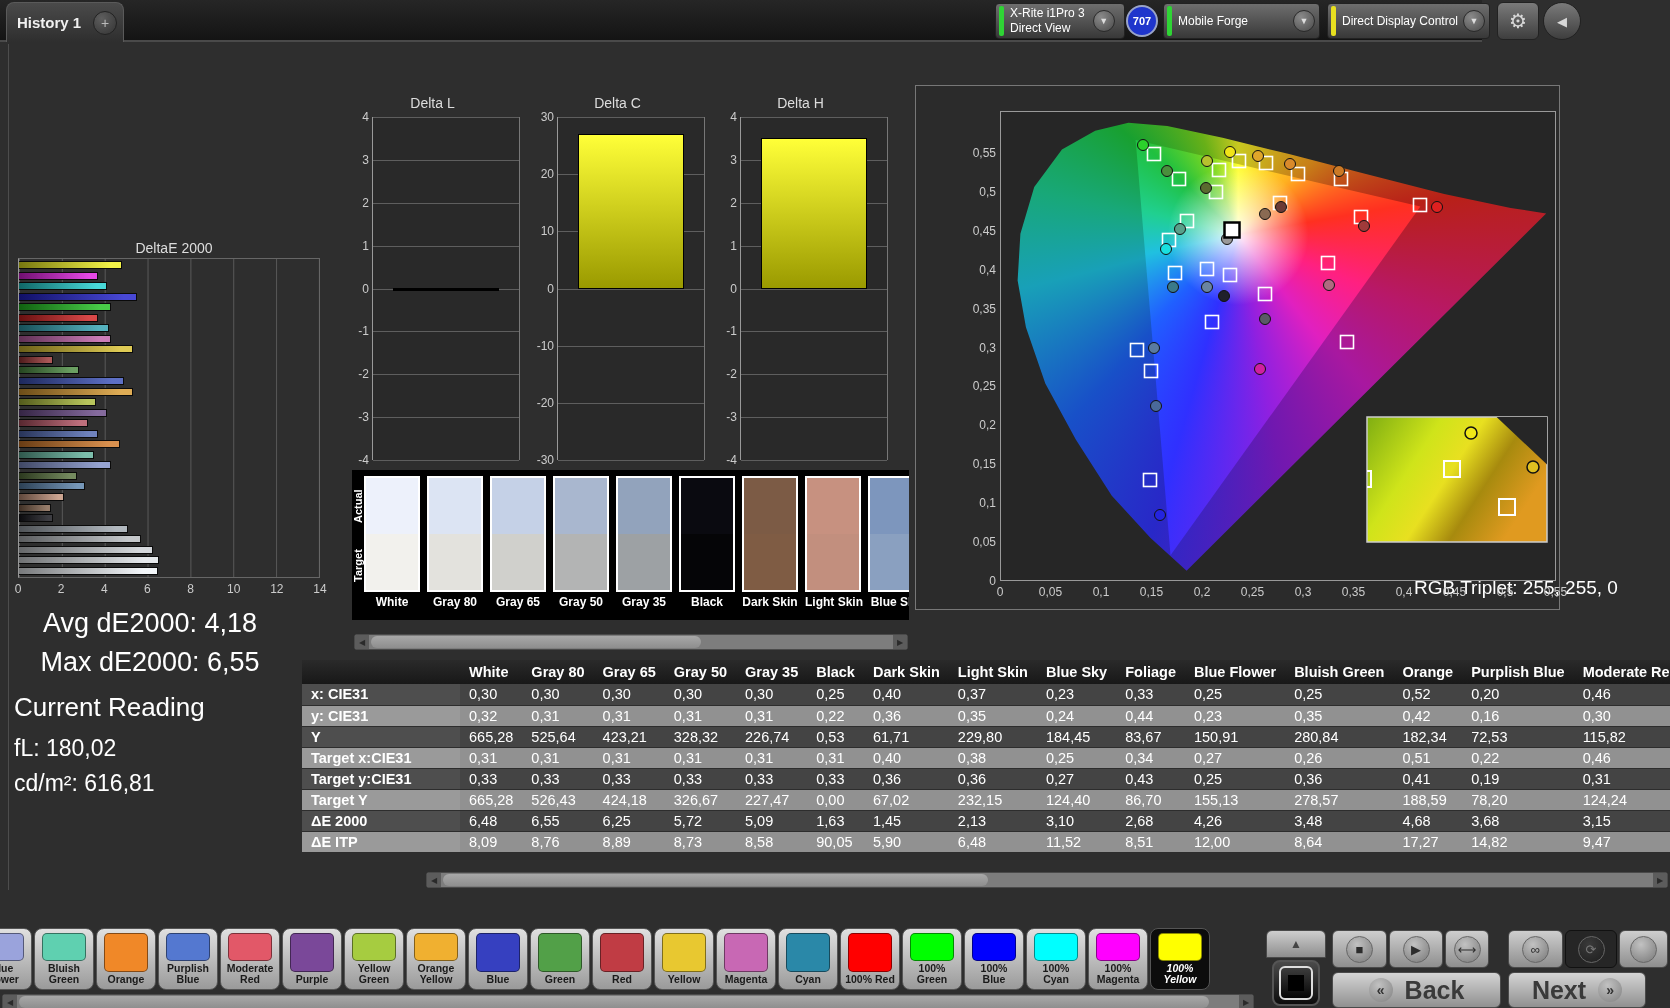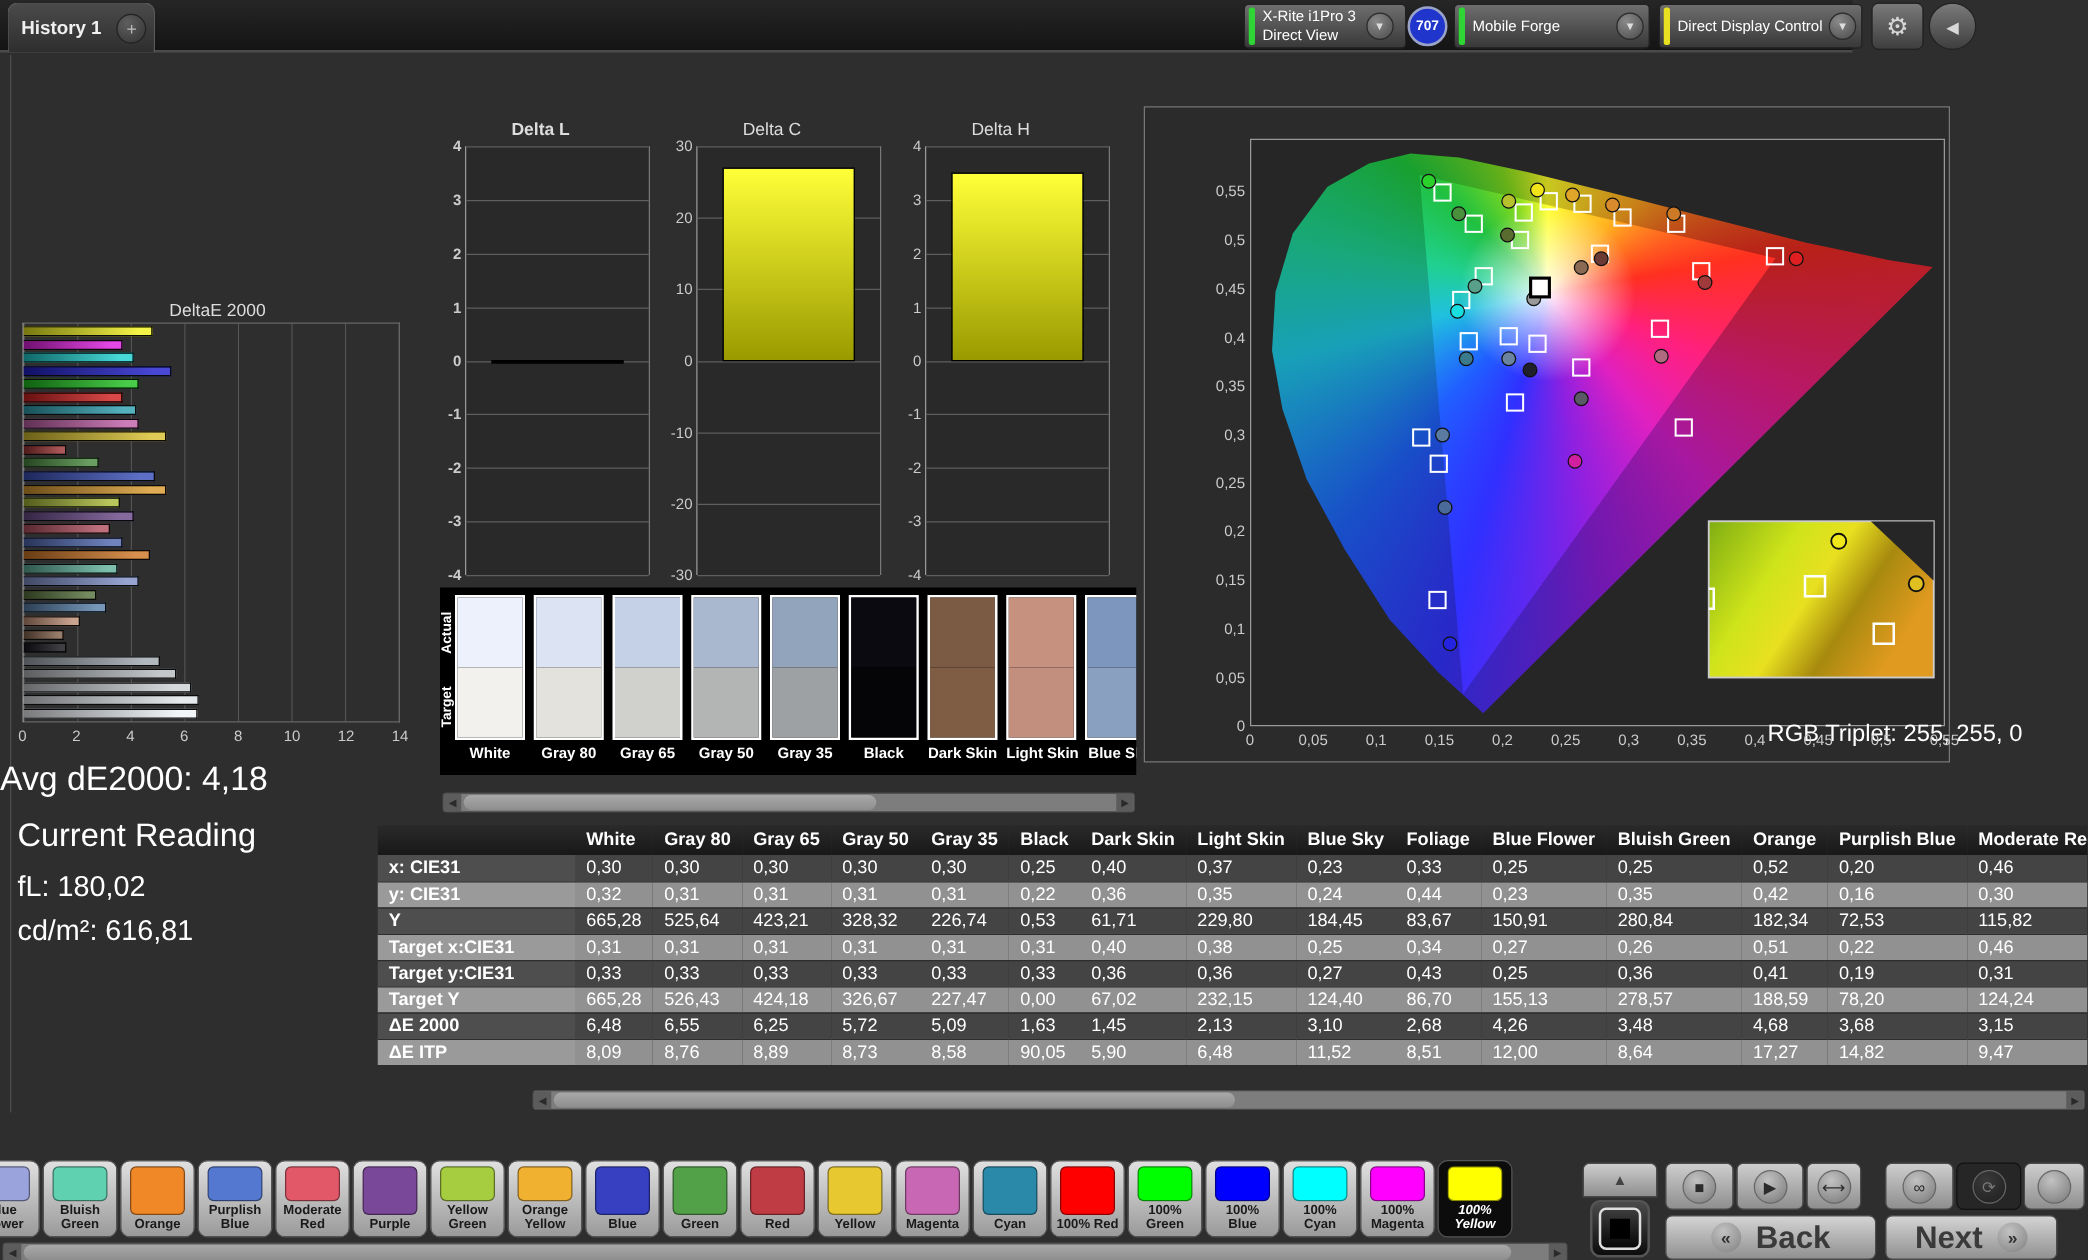--- a/index.html
+++ b/index.html
@@ -40,21 +40,21 @@
   #de-plot { position:absolute; left:8px; top:18px; width:302px; height:320px;
     border:1px solid #666; border-left:1px solid #999;
     background-image:linear-gradient(90deg,#585858 1px,transparent 1px);
     background-size:calc(100%/7) 100%; }
   #de-bars { position:absolute; inset:2px 0 2px 0; display:flex; flex-direction:column; justify-content:space-between; }
   .de-bar { height:8px; border:1px solid #0a0a0a; border-left:none; }
   #de-xticks { position:absolute; left:8px; top:342px; width:302px; height:16px; font-size:12px; color:#ccc; }
   #de-xticks span { position:absolute; transform:translateX(-50%); }
 
   #readings { left:0; top:608px; width:300px; }
-  .big-line { font-size:27px; color:#fff; margin-bottom:8px; }
+  .big-line { font-size:27px; color:#fff; text-align:center; margin-bottom:8px; }
   #cur-head { font-size:26px; color:#fff; margin:14px 0 8px 14px; }
   .mid-line { font-size:23px; color:#fff; margin:6px 0 0 14px; }
   #xy-line { display:flex; gap:60px; }
 
   
   .mini { width:175px; top:95px; height:380px; }
   .mini-title { text-align:center; font-size:14px; color:#ddd; margin-bottom:4px; }
   .mini-plot { position:absolute; left:27px; top:22px; width:148px; height:343px;
     border-left:1px solid #999; border-right:1px solid #777; background:#292929; }
   .grid-line { position:absolute; left:0; right:0; height:1px; background:#5e5e5e; }
@@ -224,26 +224,27 @@
         <span style="left: 42.8571%;">6</span>
         <span style="left: 57.1429%;">8</span>
         <span style="left: 71.4286%;">10</span>
         <span style="left: 85.7143%;">12</span>
         <span style="left: 100%;">14</span>
       </div>
   </div>
 
   <div id="readings" class="abs">
     <div class="big-line">Avg dE2000: 4,18</div>
+    <div class="big-line">Max dE2000: 6,55</div>
     <div id="cur-head">Current Reading</div>
     <div class="mid-line" style="margin-top:12px;">fL: 180,02</div>
     <div class="mid-line" style="margin-top:8px;">cd/m²: 616,81</div>
   </div>
 
-  <div class="mini abs" style="left:345px;font-weight:bold;">
+  <div class="mini abs" style="left:345px;">
     <div class="mini-title">Delta L</div>
     <div class="mini-plot" id="mini-l">
         <div class="grid-line" style="top: 0%;"></div>
         <span class="grid-label" style="top: 0%;">4</span>
         <div class="grid-line" style="top: 12.5%;"></div>
         <span class="grid-label" style="top: 12.5%;">3</span>
         <div class="grid-line" style="top: 25%;"></div>
         <span class="grid-label" style="top: 25%;">2</span>
         <div class="grid-line" style="top: 37.5%;"></div>
         <span class="grid-label" style="top: 37.5%;">1</span>

